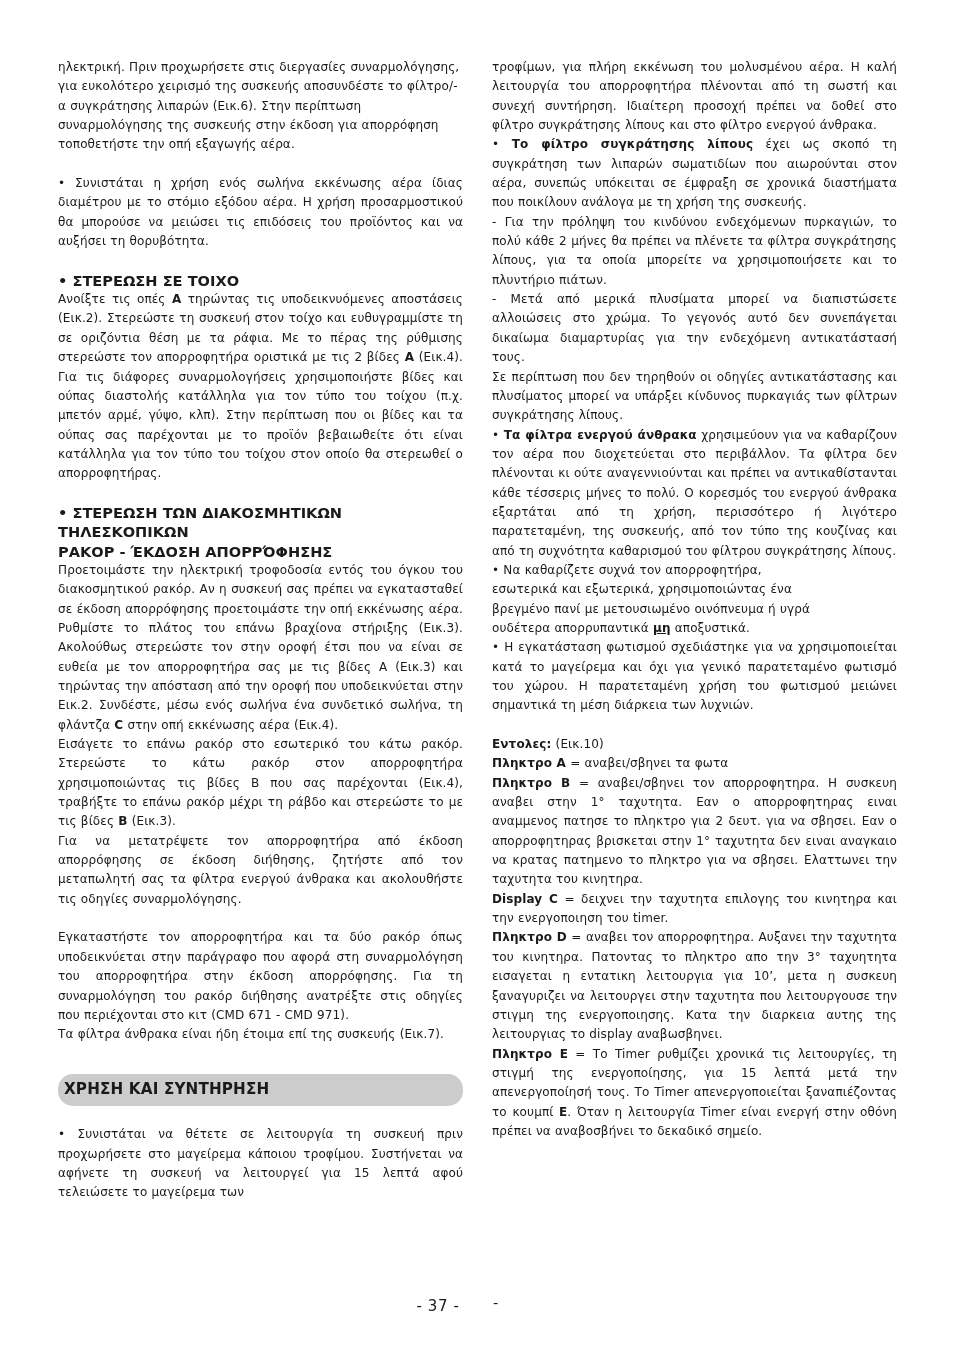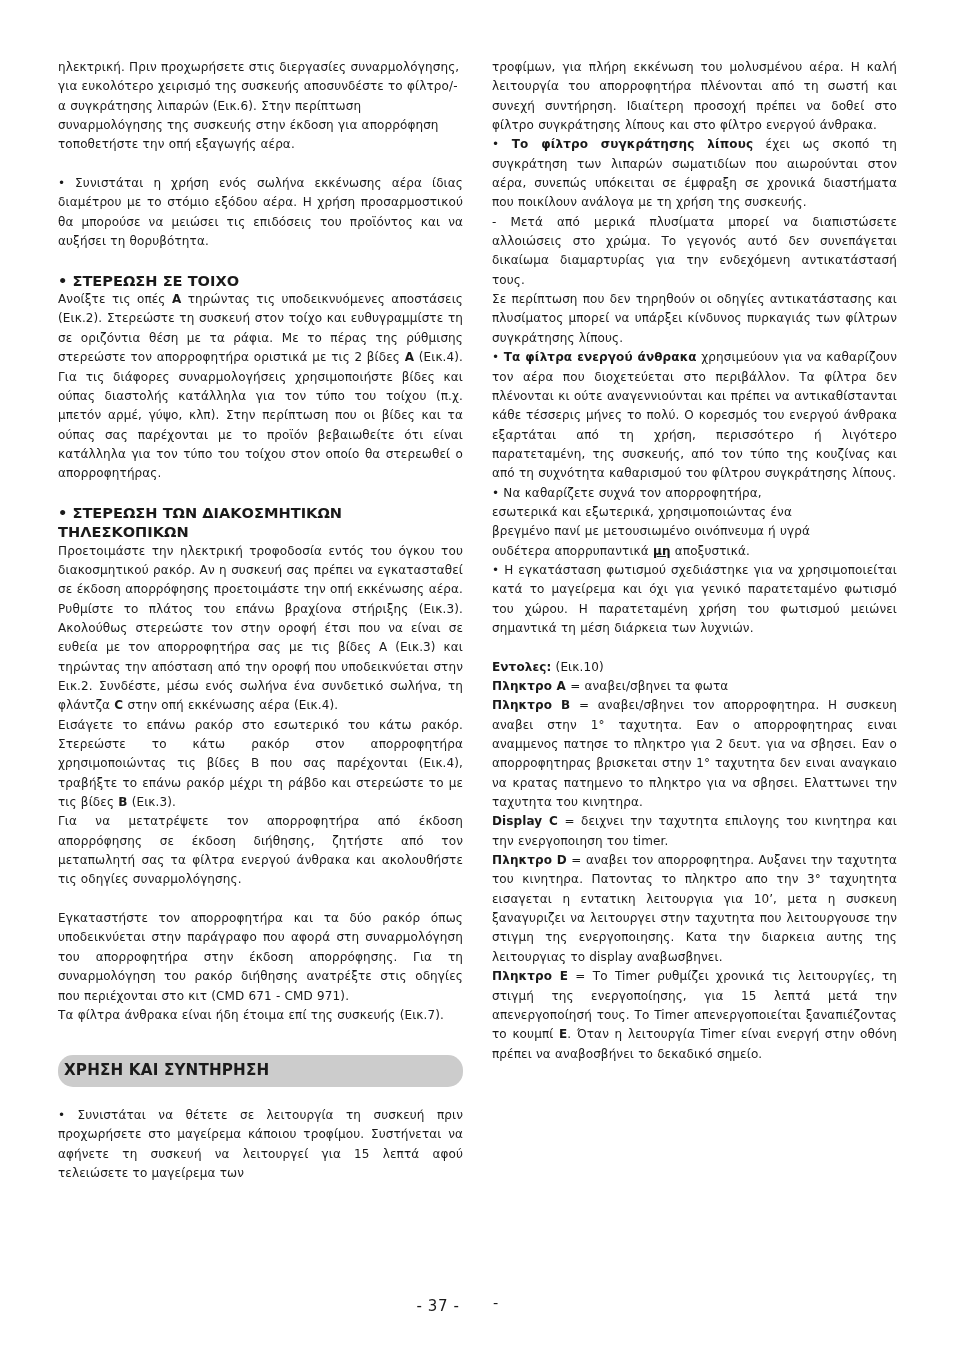--- a/index.html
+++ b/index.html
@@ -112,20 +112,21 @@
 
       <p class="heading">• ΣΤΕΡΕΩΣΗ ΣΕ ΤΟΙΧΟ</p>
 
       <p class="para">
         <span>Ανοίξτε τις οπές </span><b>A</b><span> τηρώντας τις υποδεικνυόμενες αποστάσεις (Εικ.2). Στερεώστε τη συσκευή στον τοίχο και ευθυγραμμίστε τη σε οριζόντια θέση με τα ράφια. Με το πέρας της ρύθμισης στερεώστε τον απορροφητήρα οριστικά με τις 2 βίδες </span><b>A</b><span> (Εικ.4). Για τις διάφορες συναρμολογήσεις χρησιμοποιήστε βίδες και ούπας διαστολής κατάλληλα για τον τύπο του τοίχου (π.χ. μπετόν αρμέ, γύψο, κλπ). Στην περίπτωση που οι βίδες και τα ούπας σας παρέχονται με το προϊόν βεβαιωθείτε ότι είναι κατάλληλα για τον τύπο του τοίχου στον οποίο θα στερεωθεί ο απορροφητήρας.</span>
       </p>
 
       <div class="spacer-line"></div>
 
       <p class="heading">• ΣΤΕΡΕΩΣΗ ΤΩΝ ΔΙΑΚΟΣΜΗΤΙΚΩΝ ΤΗΛΕΣΚΟΠΙΚΩΝ</p>
+      <p class="heading">ΡΑΚΟΡ - ΈΚΔΟΣΗ ΑΠΟΡΡΌΦΗΣΗΣ</p>
 
       <p class="para">
         <span>Προετοιμάστε την ηλεκτρική τροφοδοσία εντός του όγκου του διακοσμητικού ρακόρ. Αν η συσκευή σας πρέπει να εγκατασταθεί σε έκδοση απορρόφησης προετοιμάστε την οπή εκκένωσης αέρα. Ρυθμίστε το πλάτος του επάνω βραχίονα στήριξης (Εικ.3). Ακολούθως στερεώστε τον στην οροφή έτσι που να είναι σε ευθεία με τον απορροφητήρα σας με τις βίδες A (Εικ.3) και τηρώντας την απόσταση από την  οροφή που υποδεικνύεται στην Εικ.2. Συνδέστε, μέσω ενός σωλήνα ένα συνδετικό σωλήνα, τη φλάντζα </span><b>C</b><span> στην οπή εκκένωσης αέρα (Εικ.4).</span>
       </p>
 
       <p class="para">
         <span>Εισάγετε το επάνω ρακόρ στο εσωτερικό του κάτω ρακόρ. Στερεώστε το κάτω ρακόρ στον απορροφητήρα χρησιμοποιώντας τις βίδες B που σας παρέχονται (Εικ.4), τραβήξτε το επάνω ρακόρ μέχρι τη ράβδο και στερεώστε το με τις βίδες </span><b>B</b><span> (Εικ.3).</span>
       </p>
 
       <p class="para">Για να μετατρέψετε τον απορροφητήρα από έκδοση απορρόφησης σε έκδοση διήθησης, ζητήστε από τον μεταπωλητή σας τα φίλτρα ενεργού άνθρακα και ακολουθήστε τις οδηγίες συναρμολόγησης.</p>
@@ -149,20 +150,21 @@
     </div>
 
     <div class="col">
 
       <p class="para">τροφίμων, για πλήρη εκκένωση του μολυσμένου αέρα. Η καλή λειτουργία του απορροφητήρα πλένονται από τη σωστή και συνεχή συντήρηση. Ιδιαίτερη προσοχή πρέπει να δοθεί στο φίλτρο συγκράτησης λίπους και στο φίλτρο ενεργού άνθρακα.</p>
 
       <p class="para">
         <span>• </span><b>Το φίλτρο συγκράτησης λίπους</b><span> έχει ως σκοπό τη συγκράτηση των λιπαρών σωματιδίων που αιωρούνται στον αέρα, συνεπώς υπόκειται σε έμφραξη σε χρονικά διαστήματα που ποικίλουν ανάλογα με τη χρήση της συσκευής.</span>
       </p>
 
+      <p class="para">- Για την πρόληψη του κινδύνου ενδεχόμενων πυρκαγιών, το πολύ κάθε 2 μήνες θα πρέπει να πλένετε τα φίλτρα συγκράτησης λίπους, για τα οποία μπορείτε να χρησιμοποιήσετε και το πλυντήριο πιάτων.</p>
 
       <p class="para">- Μετά από μερικά πλυσίματα μπορεί να διαπιστώσετε αλλοιώσεις στο χρώμα. Το γεγονός αυτό δεν συνεπάγεται δικαίωμα διαμαρτυρίας για την ενδεχόμενη αντικατάστασή τους.</p>
 
       <p class="para">Σε περίπτωση που δεν τηρηθούν οι οδηγίες αντικατάστασης και πλυσίματος μπορεί να υπάρξει κίνδυνος πυρκαγιάς των φίλτρων συγκράτησης λίπους.</p>
 
       <p class="para">
         <span>• </span><b>Τα φίλτρα ενεργού άνθρακα</b><span> χρησιμεύουν για να καθαρίζουν τον αέρα που διοχετεύεται στο περιβάλλον. Τα φίλτρα δεν πλένονται κι ούτε αναγεννιούνται και πρέπει να αντικαθίστανται κάθε τέσσερις μήνες το πολύ. Ο κορεσμός του ενεργού άνθρακα εξαρτάται από τη χρήση, περισσότερο ή λιγότερο παρατεταμένη, της συσκευής, από τον τύπο της κουζίνας και από τη συχνότητα καθαρισμού του φίλτρου συγκράτησης λίπους.</span>
       </p>
 
       <p class="para nojust">• Να καθαρίζετε συχνά τον απορροφητήρα,</p>

